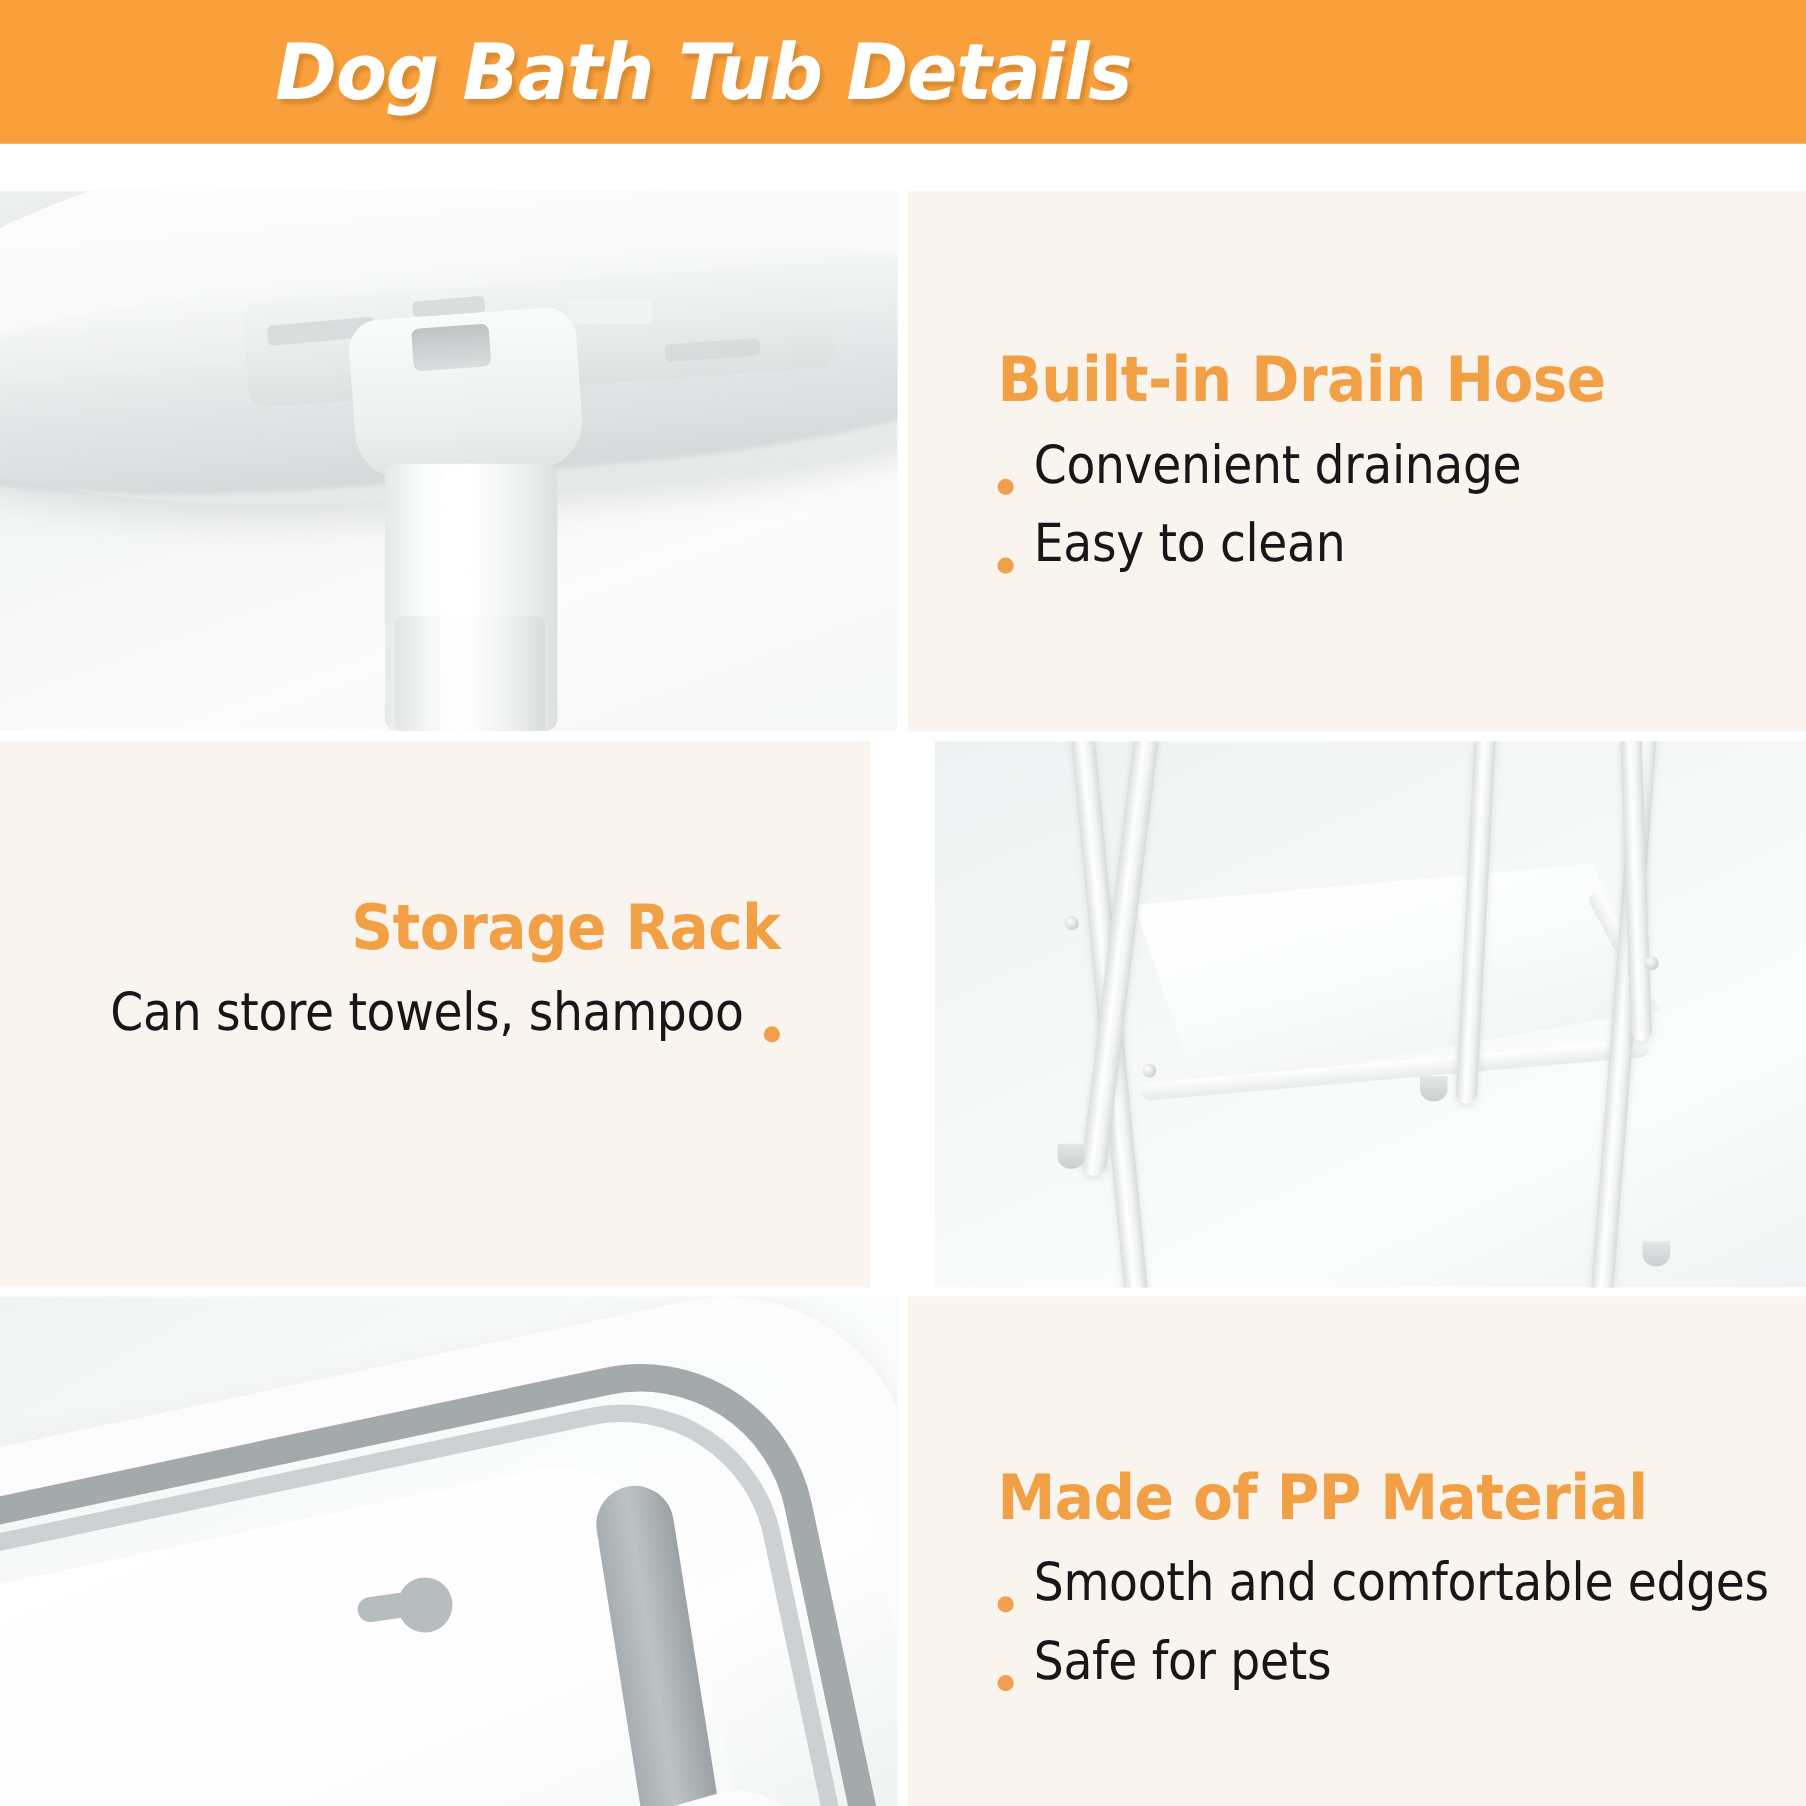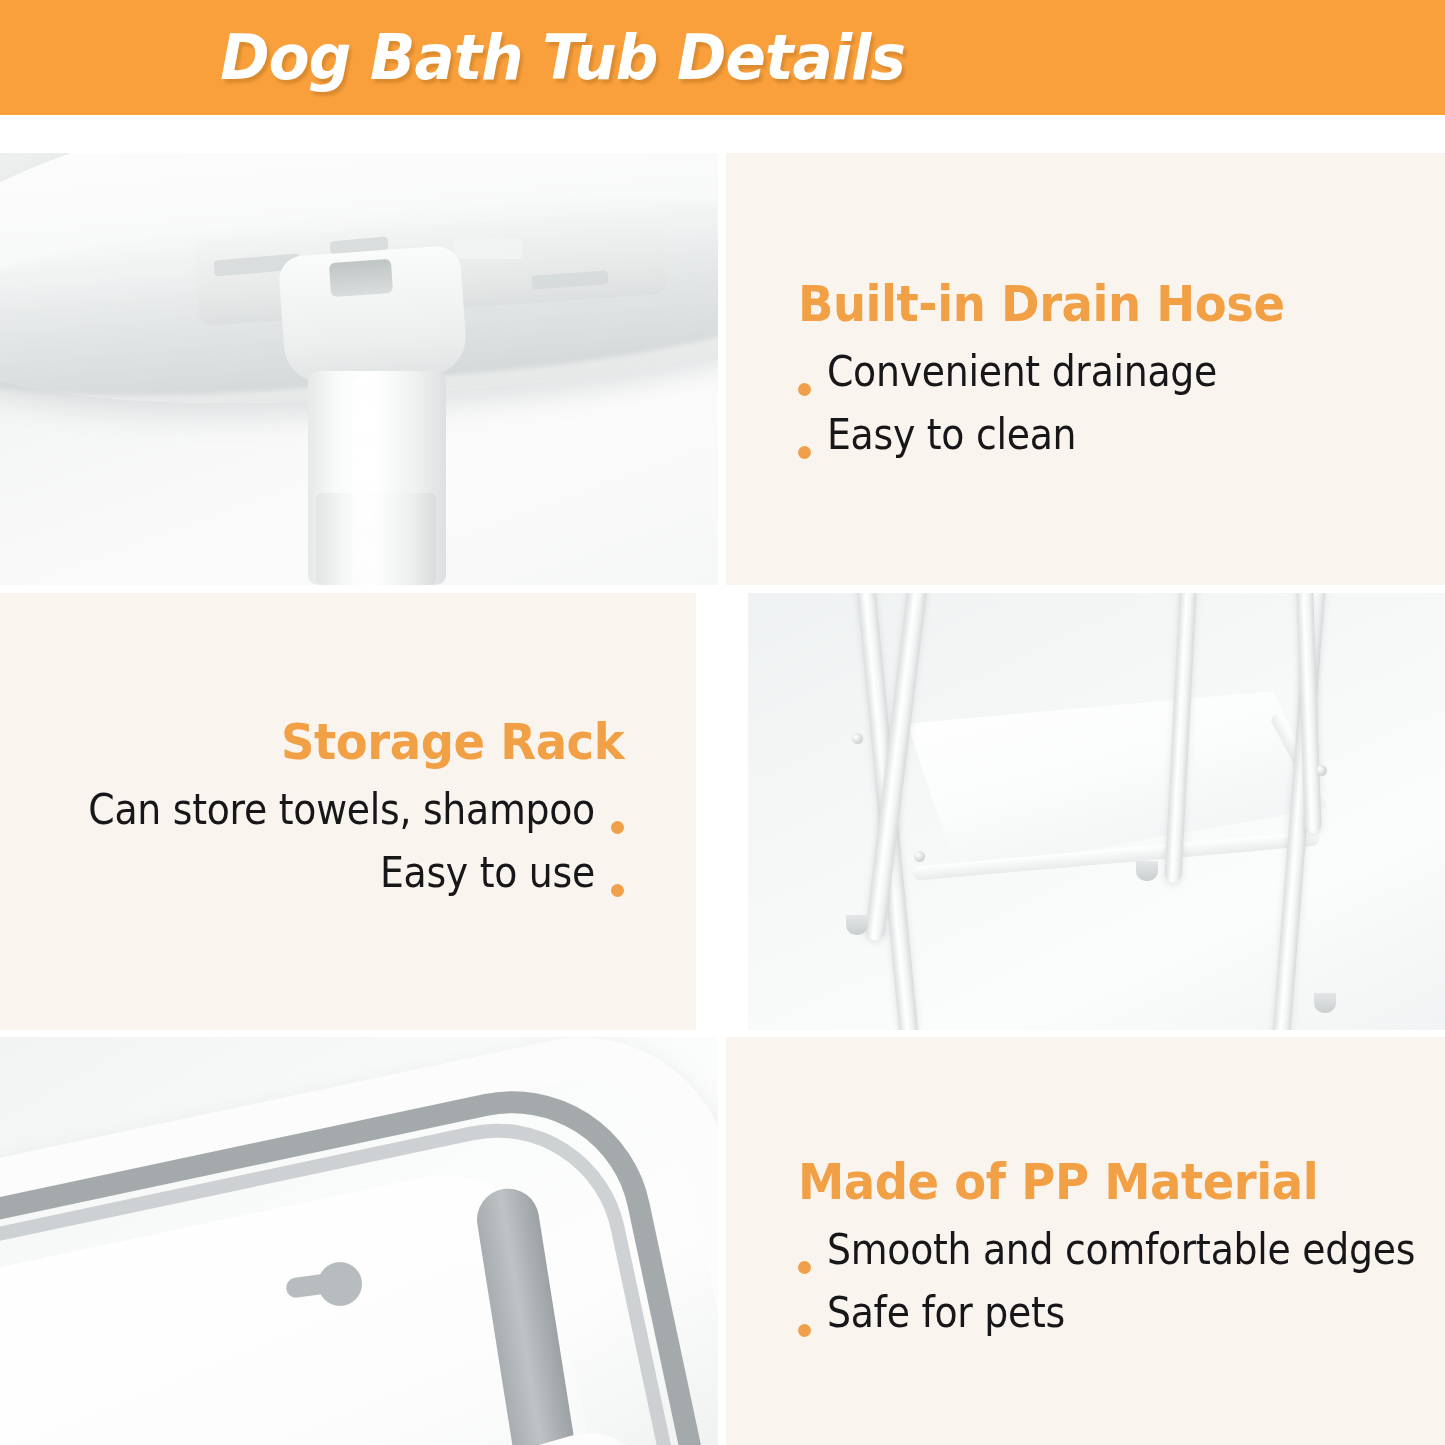--- a/index.html
+++ b/index.html
@@ -417,24 +417,20 @@
 
   <div class="row row-2">
     <div class="cell cell-text">
       <div class="text-inner text-right-align" style="top:120px;">
         <h2 class="block-heading">Storage Rack</h2>
         <ul class="bullet-list">
           <li class="bullet-row">
             <span class="bullet-text">Can store towels, shampoo</span>
             <span class="dot"></span>
           </li>
-          <li class="bullet-row">
-            <span class="bullet-text">Easy to use</span>
-            <span class="dot"></span>
-          </li>
         </ul>
       </div>
     </div>
     <div class="gap-col"></div>
     <div class="cell cell-photo">
       <div class="photo scene-rack">
 
         <div class="shelf-fabric"></div>
         <div class="shelf-bar bar-front"></div>
         <div class="shelf-bar bar-right"></div>
@@ -460,21 +456,21 @@
         <div class="pp-outer"></div>
         <div class="pp-gray-ring"></div>
         <div class="pp-gray-ring2"></div>
         <div class="pp-inner-basin"></div>
         <div class="pp-handle"></div>
         <div class="pp-handle-cap"></div>
       </div>
     </div>
     <div class="gap-col"></div>
     <div class="cell cell-text">
-      <div class="text-inner text-left-align" style="top:116px;">
+      <div class="text-inner text-left-align" style="top:132px;">
         <h2 class="block-heading">Made of PP Material</h2>
         <ul class="bullet-list">
           <li class="bullet-row">
             <span class="dot"></span>
             <span class="bullet-text">Smooth and comfortable edges</span>
           </li>
           <li class="bullet-row">
             <span class="dot"></span>
             <span class="bullet-text">Safe for pets</span>
           </li>

